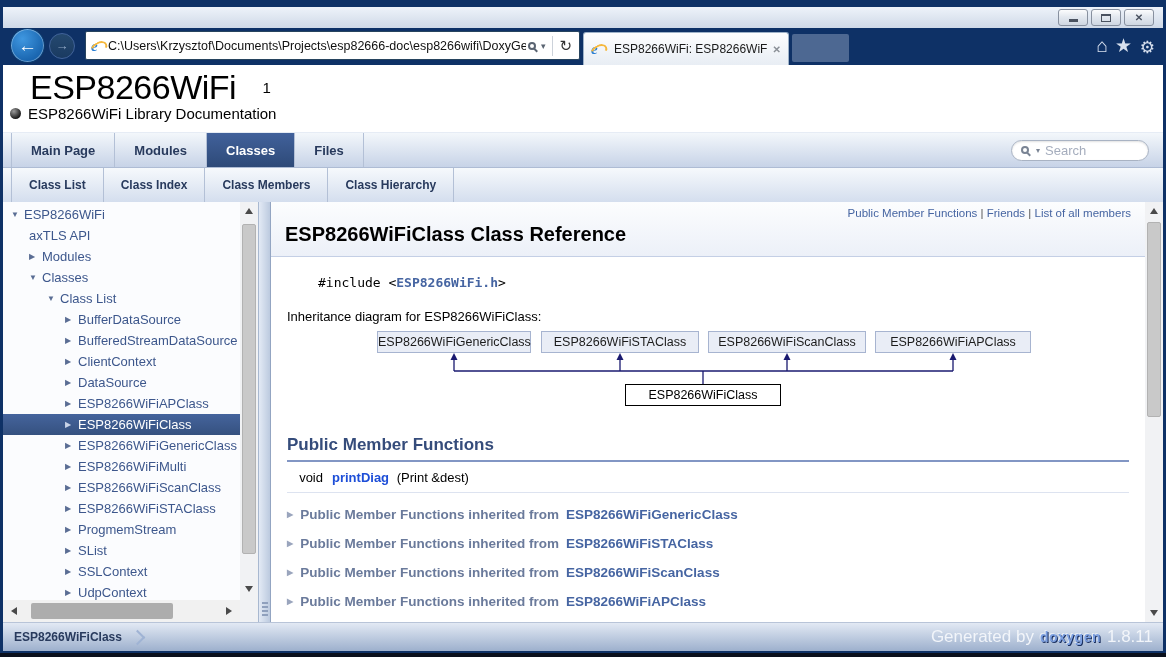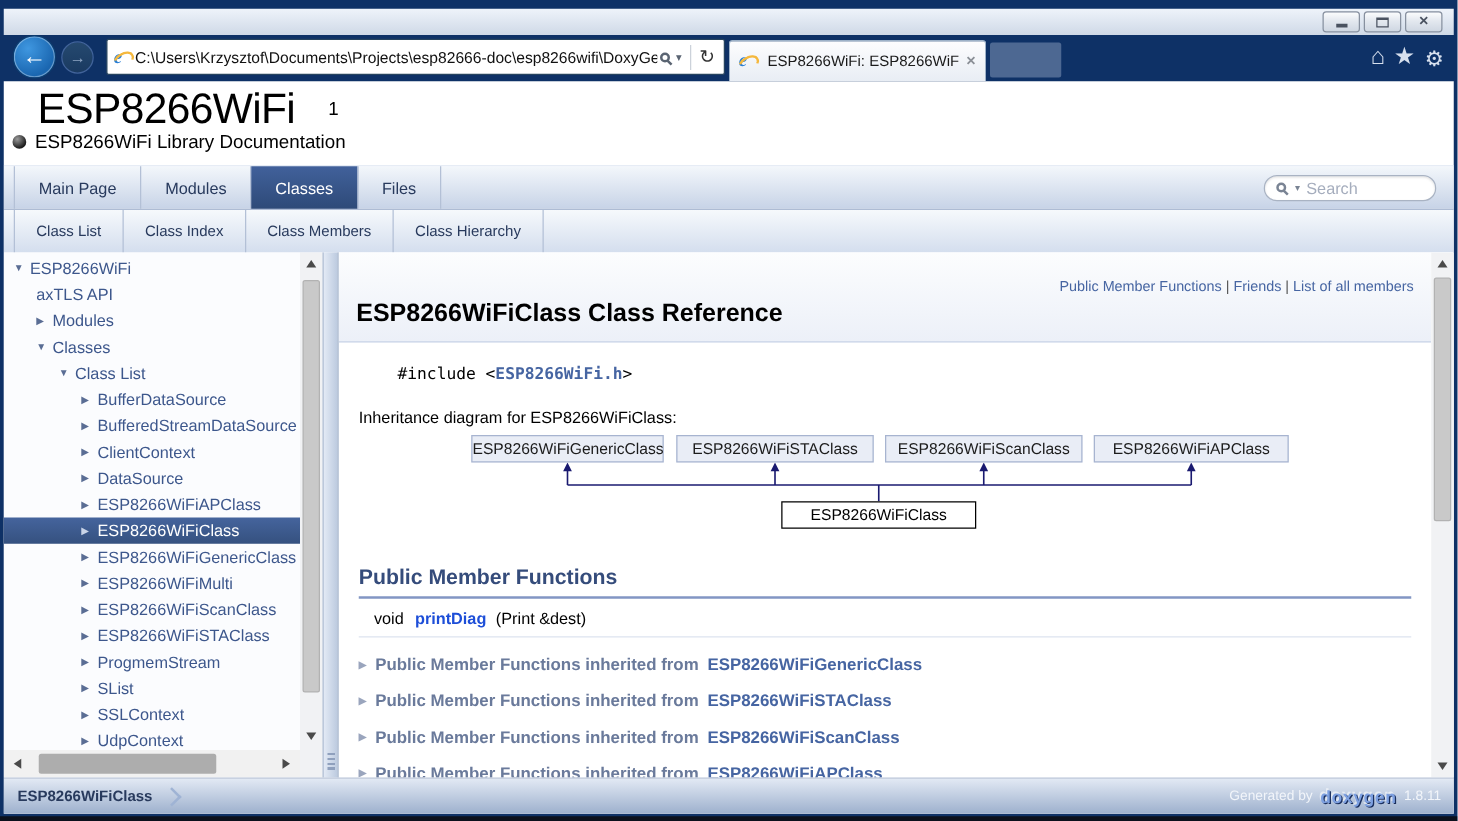--- a/index.html
+++ b/index.html
@@ -58,21 +58,21 @@
   #project-name { font-size:34px; color:#000; padding:3px 0 0 27px; display:inline-block; letter-spacing:-.5px; }
   #project-version { font-size:15px; color:#000; margin-left:22px; vertical-align:6px; }
   #brief-row { display:flex; align-items:center; gap:7px; padding-left:7px; margin-top:-2px; }
   #sphere-icon { width:11px; height:11px; border-radius:50%;
     background:radial-gradient(circle at 35% 30%, #9a9a9a, #1c1c1c 70%); }
   #project-brief { font-size:15px; color:#000; }
 
   .tabrow { display:flex; align-items:stretch; }
   #tabrow1 { height:35px; background:linear-gradient(#f3f7fb,#c7d3e7); border-top:1px solid #e6ecf5; }
   #tabrow2 { height:35px; background:linear-gradient(#f6f9fc,#d4deee); border-top:1px solid #aebcd4; }
-  .tab-item { padding:0 19px; display:flex; align-items:center; font-size:13px; font-weight:normal;
+  .tab-item { padding:0 19px; display:flex; align-items:center; font-size:13px; font-weight:bold;
     color:#283A5D; border-right:1px solid #b3c0d6;justify-content:flex-end; }
   #tabrow1 .tab-item:first-child, #tabrow2 .tab-item:first-child { border-left:1px solid #b3c0d6; margin-left:8px; }
   .tab-item.active { background:linear-gradient(#41619b,#2e4a78); color:#fff; }
   #tabrow2 .tab-item { font-size:12px; padding:0 17px; }
   #searchbox { margin-left:auto; align-self:center; margin-right:14px; width:138px; height:21px;
     background:#fff; border:1px solid #a9b3c3; border-radius:11px; display:flex; align-items:center;
     padding:0 7px; gap:2px; box-shadow:0 1px 2px rgba(0,0,0,.12) inset; }
   .lens.search-lens { border-color:#7a8494; } .lens.search-lens::after { background:#7a8494; }
   #searchbox .caret { color:#7a8494; font-size:8px; }
   #search-input { flex:1; border:0; outline:0; font-size:13px; color:#a5adbd; min-width:0; background:transparent;
@@ -104,21 +104,21 @@
 
   #splitter { width:13px; flex:0 0 13px; background:linear-gradient(90deg,#e3eaf5,#bccadf);
     border-left:1px solid #a8b8d0; border-right:1px solid #93a5c2; position:relative; }
   #splitter-grip { position:absolute; bottom:6px; left:3px; width:6px; height:14px;
     background:repeating-linear-gradient(#8fa0bd 0 2px, transparent 2px 4px); }
 
   #content { flex:1; position:relative; background:#fff; overflow:hidden; }
   #content-vscroll { position:absolute; right:0; top:0; bottom:0; width:18px; background:#f1f2f4; }
   #content-inner { position:absolute; left:0; right:18px; top:0; bottom:0; overflow:hidden; }
 
-  #doc-top { background:linear-gradient(#fcfdfe,#ecf0f8); border-bottom:1px solid #c4cfe5; padding:22px 14px 10px; }
+  #doc-top { background:linear-gradient(#fcfdfe,#ecf0f8); border-bottom:1px solid #c4cfe5; padding:5px 14px 10px; }
   #summary { text-align:right; font-size:11.5px; color:#555; }
   .sumlink { color:#4665A2; text-decoration:none; }
   #class-title { font-size:20px; font-weight:bold; color:#000; margin-top:4px; }
 
   #contents { padding:12px 16px 0; }
   #include-line { font-family:"DejaVu Sans Mono",monospace; font-size:13px; color:#000; margin-top:6px;margin-left:31px; }
   .code-link { color:#4665A2; font-weight:bold; }
   #inherit-label { font-size:13px; color:#000; margin-top:19px; }
 
   #diagram { position:relative; height:82px; margin-top:7px; width:800px; }
@@ -144,21 +144,21 @@
   .inh-class { color:#4665A2; }
 
   
   #footer { position:absolute; left:0; right:0; bottom:0; height:29px;
     background:linear-gradient(#e2e9f4,#9db0cd); border-top:1px solid #b8c4d8;
     display:flex; align-items:center; }
   #breadcrumb { margin-left:11px; font-size:12px; font-weight:bold; color:#283A5D; }
   #breadcrumb-chevron { width:11px; height:11px; border-top:2px solid #9fb3d4; border-right:2px solid #9fb3d4;
     transform:rotate(45deg); margin-left:10px; }
   #footer-right { margin-left:auto; margin-right:10px; display:flex; align-items:center; gap:6px; }
-  #generated-by, #doxygen-version { font-size:11px; color:#f2f5fa; }
+  #generated-by, #doxygen-version { font-size:17px; color:#f2f5fa; }
   #doxygen-logo { font-size:14px; font-weight:bold; color:#7c9fe0; letter-spacing:.5px;
     text-shadow:1px 1px 0 #1a2f5e, -1px -1px 0 rgba(255,255,255,.55); }
 </style>
 </head>
 <body>
 
 <div id="titlebar">
   <div class="wbtns">
     <div class="wb">
         <div class="glyph-min"></div>

